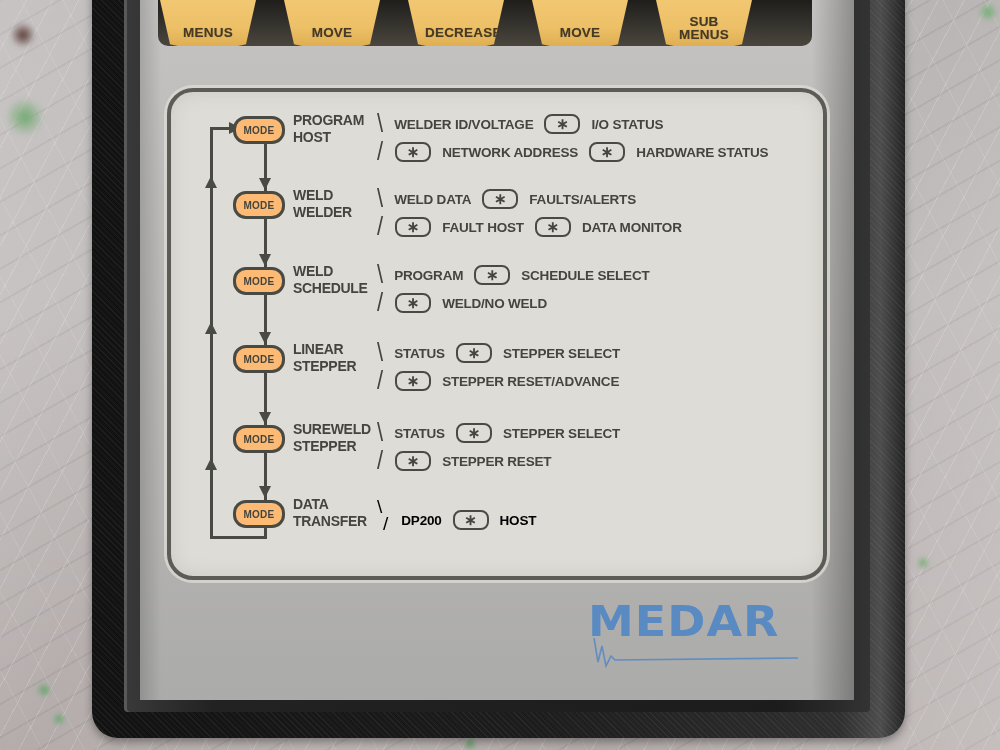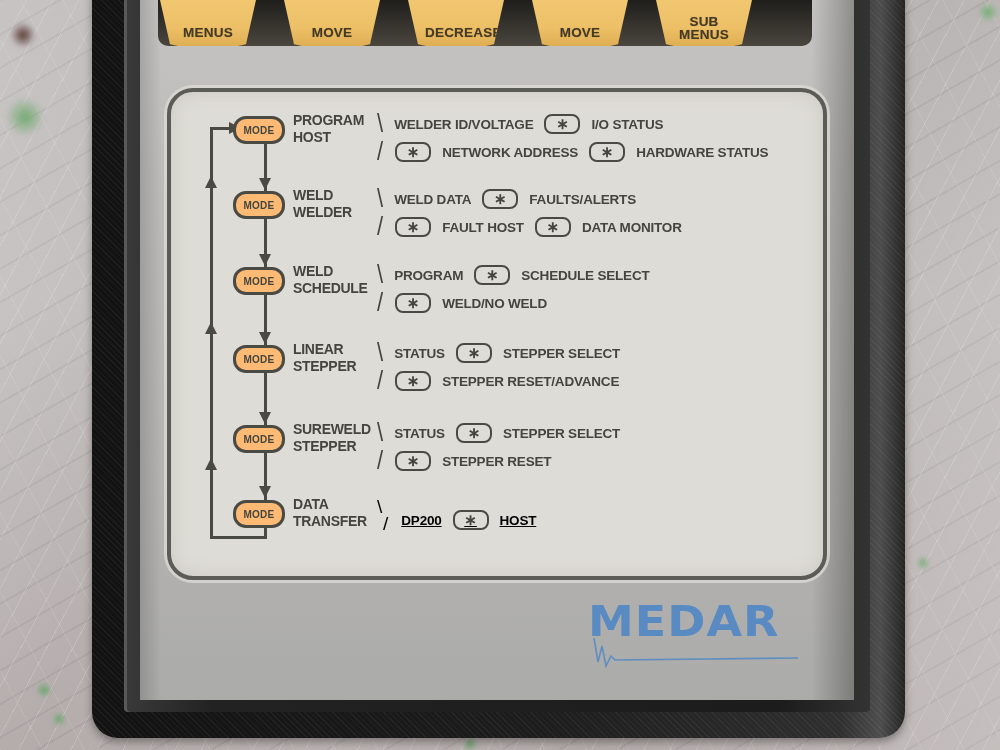--- a/index.html
+++ b/index.html
@@ -88,21 +88,21 @@
   .slash{ font-size:22px; font-weight:400; margin:0 6px 0 0; transform:scaleY(1.15); }
   .akey{
     display:inline-flex; align-items:center; justify-content:center;
     width:36px; height:20px; margin:0 6px;
     border:2.5px solid #4a4a44; border-radius:8px;
     font-size:15px; font-weight:bold; line-height:1; padding-bottom:2px;
   }
   .single-wrap{ display:flex; align-items:center; }
   .slash-stack{ display:flex; flex-direction:column; font-size:19px; line-height:17px; margin:0 8px 0 0; padding-top:2px; }
   .slash-stack span:last-child{ padding-left:6px; }
-  .single-line-holder{ padding-top:12px;text-decoration:underline; }
+  .single-line-holder{ padding-top:12px; }
 
   
   .logo{ position:absolute; left:588px; top:598px; width:220px; }
   .logo-text{
     font-weight:bold; font-size:46px; letter-spacing:1px; line-height:46px;
     color:#4e86c6; opacity:.88; transform:scaleY(.92);
     font-family:"DejaVu Sans", sans-serif;
   }
   .logo svg{ display:block; margin-top:-6px; }
 </style>

